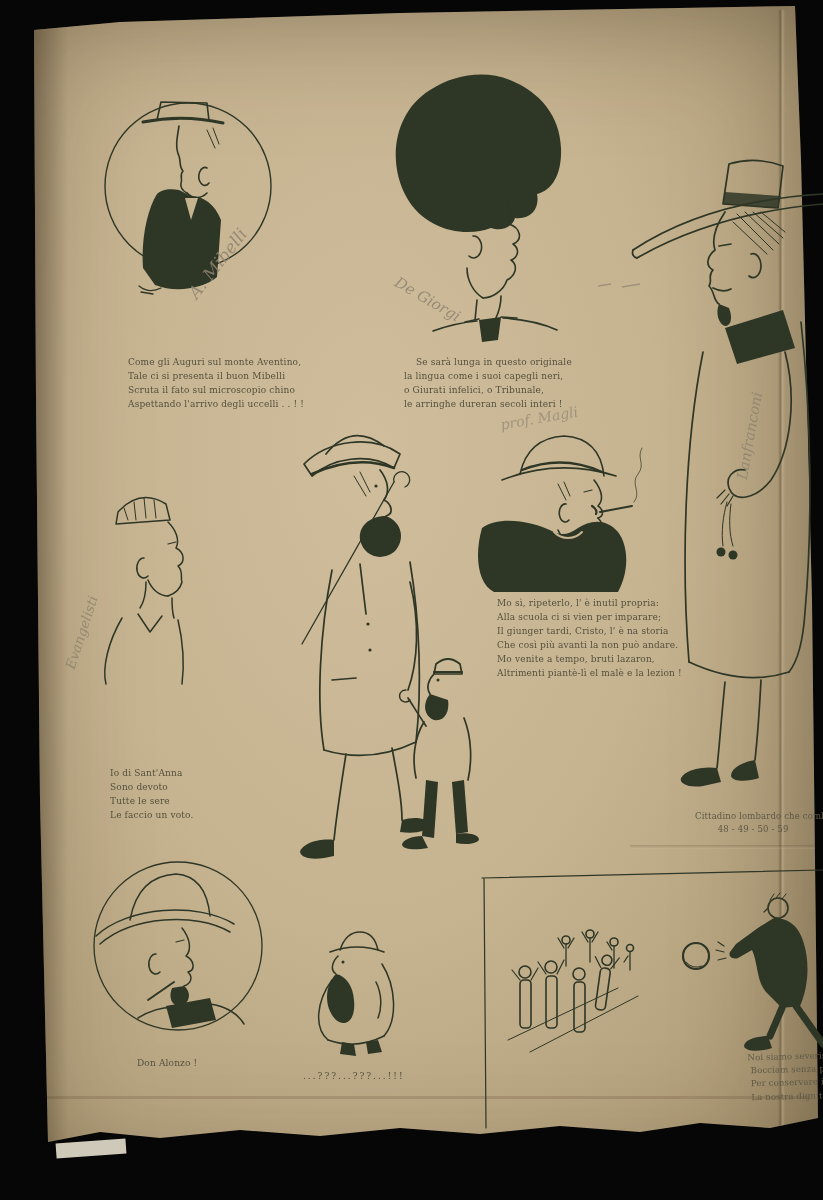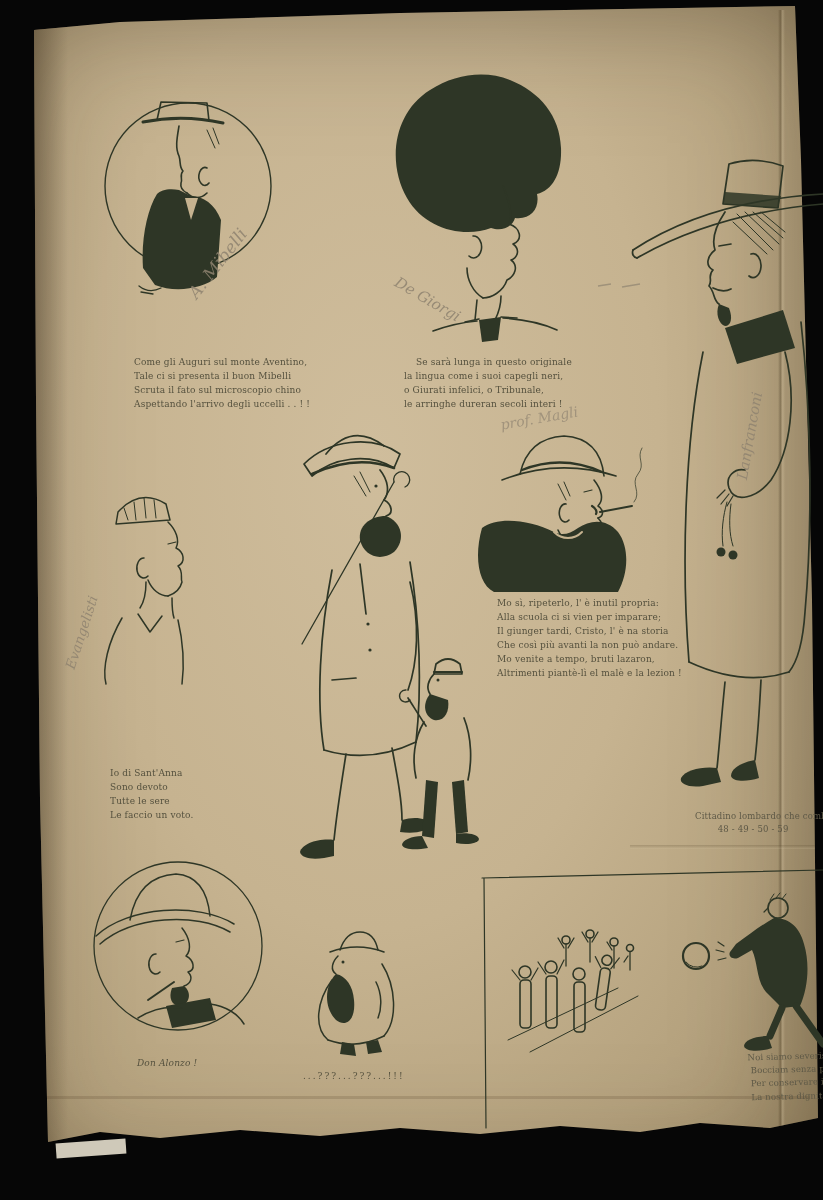--- a/index.html
+++ b/index.html
@@ -232,21 +232,21 @@
       <path d="M290,168 C278,168 266,172 266,178 C268,184 282,184 294,180 Z" fill="#2e3626" stroke="none"></path>
     </svg>
   </div>
 
   <div class="fig" style="left:596px;top:280px;">
     <svg width="50" height="10" viewBox="0 0 50 10" stroke="#8f8370" stroke-width="1.4" fill="none" opacity=".7">
       <path d="M2,6 L15,4 M26,7 L44,4"></path>
     </svg>
   </div>
 
-  <div class="cap" style="left:134px;top:356px;">Come gli Auguri sul monte Aventino,
+  <div class="cap" style="left:128px;top:356px;">Come gli Auguri sul monte Aventino,
 Tale ci si presenta il buon Mibelli
 Scruta il fato sul microscopio chino
 Aspettando l'arrivo degli uccelli . . ! !</div>
 
   <div class="cap" style="left:404px;top:356px;">    Se sarà lunga in questo originale
 la lingua come i suoi capegli neri,
 o Giurati infelici, o Tribunale,
 le arringhe dureran secoli interi !</div>
 
   <div class="cap" style="left:497px;top:597px;">Mo sì, ripeterlo, l' è inutil propria:
@@ -254,21 +254,21 @@
 Il giunger tardi, Cristo, l' è na storia
 Che così più avanti la non può andare.
 Mo venite a tempo, bruti lazaron,
 Altrimenti piantè-lì el malè e la lezion !</div>
 
   <div class="cap" style="left:110px;top:760px;margin-top:7px;">Io di Sant'Anna
 Sono devoto
 Tutte le sere
 Le faccio un voto.</div>
 
-  <div class="cap" style="left:137px;top:1057px;font-style:italic;">Don Alonzo !</div>
+  <div class="cap" style="left:137px;top:1057px;">Don Alonzo !</div>
 
   <div class="cap" style="left:303px;top:1070px;letter-spacing:2px;">...???...???...!!!</div>
 
   <div class="cap small" style="left:695px;top:810px;">Cittadino lombardo che combattè
         48 - 49 - 50 - 59</div>
 
   <div class="cap small" style="left:748px;top:1050px;transform:rotate(-1.5deg);">Noi siamo severissimi
  Bocciam senza pietà
  Per conservare invero
  La nostra dignità !</div>

